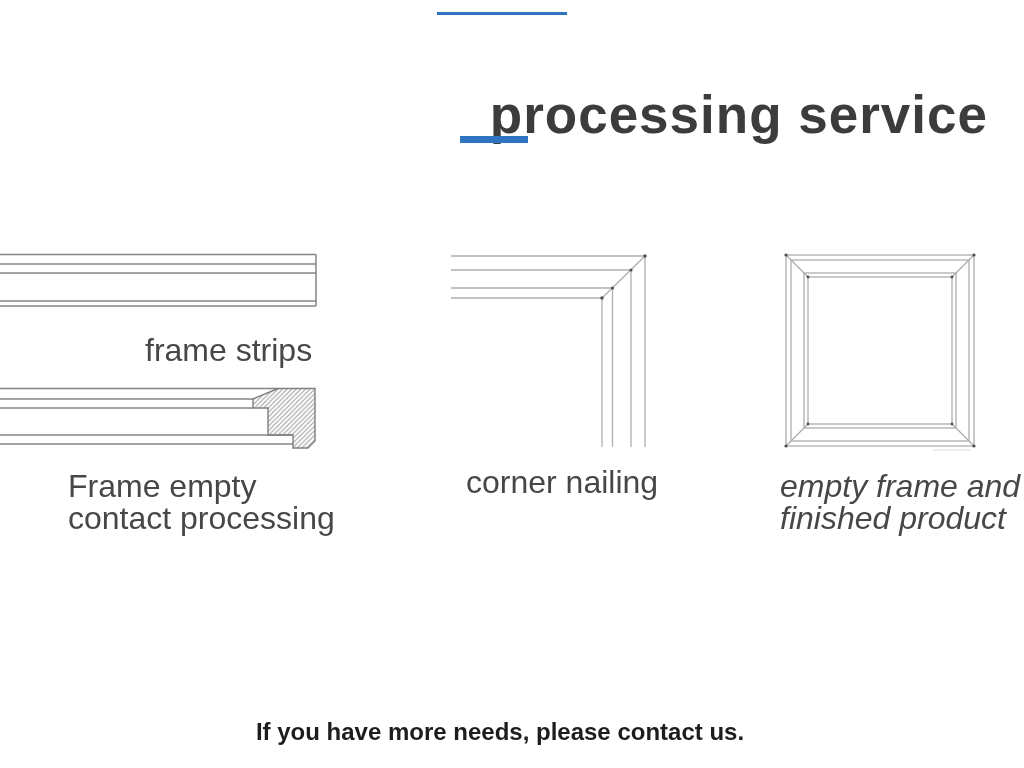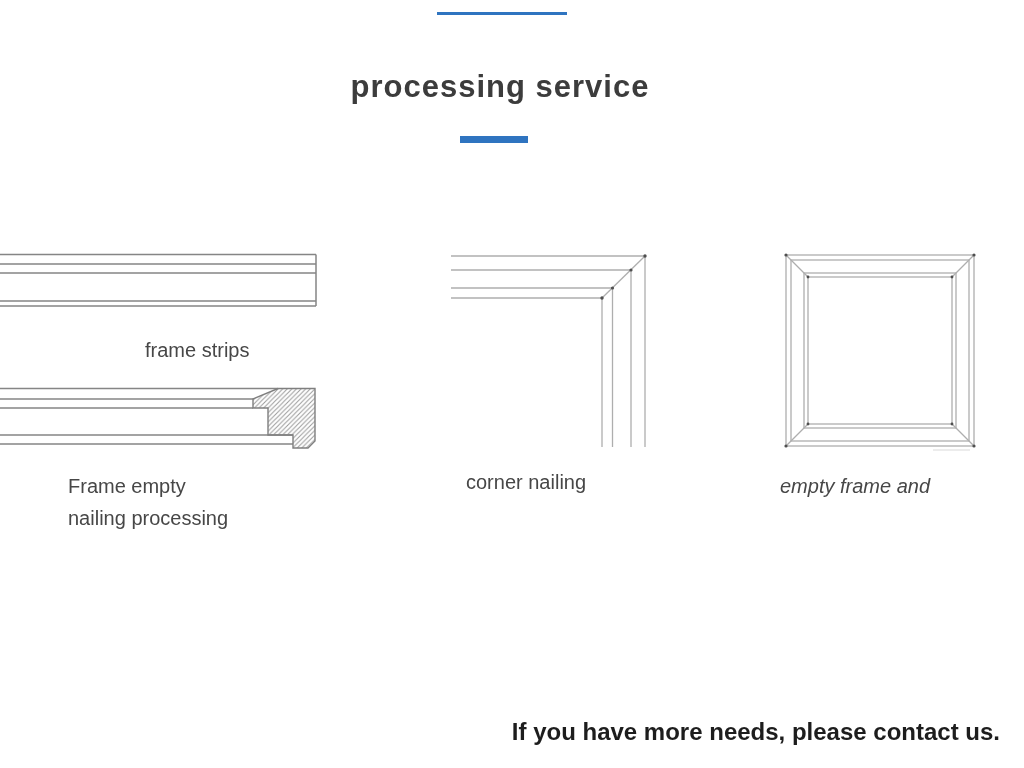--- a/index.html
+++ b/index.html
@@ -16,54 +16,54 @@
     overflow: hidden;
   }
   .accent-line {
     position: absolute;
     background: var(--accent-blue, #2f74c0);
   }
   #accent-top   { left: 437px; top: 12px;  width: 130px; height: 3px; }
   #accent-bottom{ left: 460px; top: 136px; width: 68px;  height: 7px; }
   #page-title {
     position: absolute;
-    left: 6px; top: 48px;
+    left: 0; top: 48px;
     width: 988px;
-    text-align: center;
-    font-size: 31px;
+    text-align: right;
+    font-size: 53px;
     font-weight: 800;
     letter-spacing: 1px;
     color: var(--title-text, #3c3c3c);
   }
   #diagram-canvas {
     position: absolute;
     left: 0; top: 0;
     width: 1024px; height: 768px;
   }
   .strip-line   { stroke: var(--strip-line, #858585); stroke-width: 1.5; fill: none; }
   .light-line   { stroke: var(--light-line, #adadad); stroke-width: 1.3; fill: none; }
   .hatch-stroke { stroke: var(--hatch-line, #9a9a9a); stroke-width: 1; }
   .joint-dot    { fill: #4f4f4f; }
   .shadow-line  { stroke: #d9d9d9; stroke-width: 1; }
   .caption {
     position: absolute;
-    font-size: 20px;
+    font-size: 32px;
     line-height: 32px;
     color: var(--label-text, #474747);
     white-space: nowrap;
   }
   #caption-frame-strips   { left: 145px; top: 334px; }
   #caption-strip-cutting  { left: 68px;  top: 470px; }
   #caption-corner-nailing { left: 466px; top: 466px; }
   #caption-empty-frame    { left: 780px; top: 470px; font-style: italic; }
   #footer-message {
     position: absolute;
     left: 0; top: 718px;
     width: 1000px;
-    text-align: right;
+    text-align: center;
     font-size: 24px;
     font-weight: 700;
     color: var(--footer-text, #1d1d1d);
   }
 </style>
 </head>
 <body>
 
 <div id="page">
 
@@ -121,26 +121,27 @@
       <circle class="joint-dot" cx="952" cy="424" r="1.4"></circle>
     </g>
   </svg>
 
   <div id="caption-frame-strips" class="caption">
     <span>frame strips</span>
   </div>
 
   <div id="caption-strip-cutting" class="caption">
     <div>Frame empty</div>
-    <div>nailing processing</div>
+    <div>contact processing</div>
   </div>
 
   <div id="caption-corner-nailing" class="caption">
     <div>corner nailing</div>
   </div>
 
   <div id="caption-empty-frame" class="caption">
     <div>empty frame and</div>
+    <div>finished product</div>
   </div>
 
   <div id="footer-message">If you have more needs, please contact us.</div>
 
 </div>
 
 </body></html>

